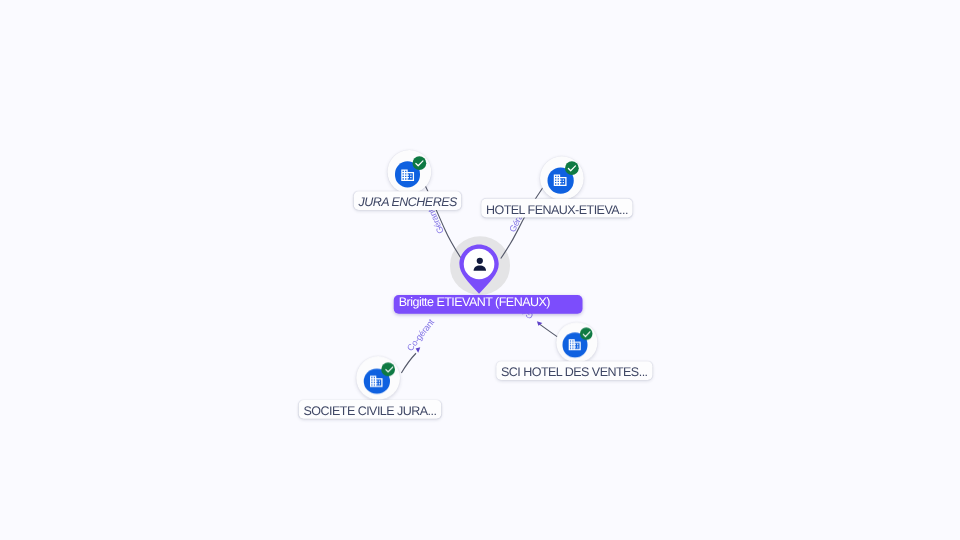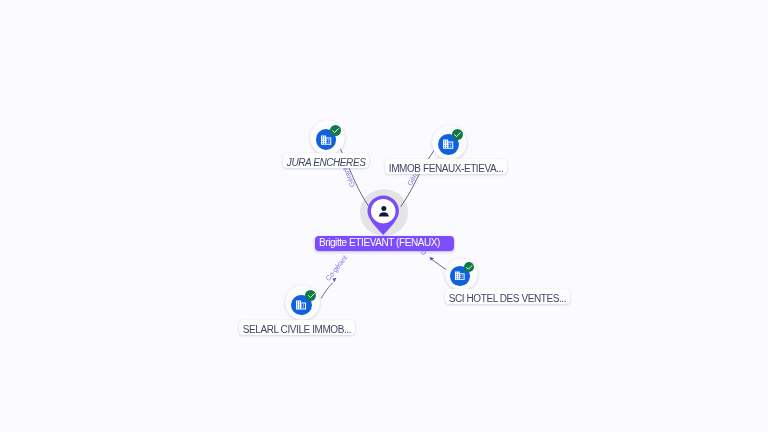--- a/index.html
+++ b/index.html
@@ -8,21 +8,21 @@
        font-family:"Liberation Sans",sans-serif;}
   #stage{position:relative;width:768px;height:432px;background:#fafaff;}
   svg.layer{position:absolute;left:0;top:0;width:768px;height:432px;overflow:visible;}
 
   .chip{position:absolute;background:#fdfdfe;border-radius:4px;will-change:transform;
         box-shadow:0 1px 2.5px rgba(40,48,90,.16),0 0 1px rgba(40,48,90,.13);
         color:#3f4765;font-size:10px;line-height:19px;height:14.8px;white-space:nowrap;
         padding:0 3.8px;letter-spacing:-0.042em;overflow:hidden;}
   .chip.center{background:#7c4dfc;color:#fff;font-size:10px;border-radius:4px;
         line-height:14.8px;height:14.8px;letter-spacing:-0.042em;
-        box-shadow:0 1px 3px rgba(70,50,160,.32);padding:0 14px 0 4px;}
+        box-shadow:0 1px 3px rgba(70,50,160,.32);padding:0 26px 0 4px;}
 
   .cnode{position:absolute;border-radius:50%;background:#fcfcfd;
          box-shadow:0 1px 3px rgba(40,48,90,.17),0 0 1px rgba(40,48,90,.12);}
   .disc{position:absolute;border-radius:50%;background:#0f61e0;
          display:flex;align-items:center;justify-content:center;}
   .badge{position:absolute;border-radius:50%;background:#0f7a43;
          display:flex;align-items:center;justify-content:center;}
 
   .pin{position:absolute;}
   .halo{position:absolute;border-radius:50%;background:#e4e4e6;}
@@ -89,40 +89,40 @@
         <svg width="12.272" height="12.272" viewBox="0 0 24 24">
           <path d="M12 7V3H2v18h20V7H12zM6 19H4v-2h2v2zm0-4H4v-2h2v2zm0-4H4V9h2v2zm0-4H4V5h2v2zm4 12H8v-2h2v2zm0-4H8v-2h2v2zm0-4H8V9h2v2zm0-4H8V5h2v2zm10 12h-8v-2h2v-2h-2v-2h2v-2h-2V9h8v10zm-2-8h-2v2h2v-2zm0 4h-2v2h2v-2z" fill="#fff"></path>
         </svg>
       </div>
       <div class="badge" style="left: 20.184px; top: 4.608px; width: 11.2px; height: 11.2px;">
         <svg width="9.072" height="9.072" viewBox="0 0 24 24">
           <path d="M4.5 12.6 L9.4 17.5 L19.5 7.2" fill="none" stroke="#fff" stroke-width="2.6" stroke-linecap="round" stroke-linejoin="round"></path>
         </svg>
       </div>
     </div>
-    <div class="chip" style="top: 158.8px; left: 385px;">IMMOB FENAUX-ETIEVA...</div>
+    <div class="chip" style="top: 158.8px; left: 385px;">HOTEL FENAUX-ETIEVA...</div>
     <div class="cnode" style="left: 285.2px; top: 285.3px; width: 35.2px; height: 35.2px;">
       <div class="disc" style="left: 6px; top: 9.6px; width: 20.4px; height: 20.4px;">
         <svg width="12.035999999999998" height="12.035999999999998" viewBox="0 0 24 24">
           <path d="M12 7V3H2v18h20V7H12zM6 19H4v-2h2v2zm0-4H4v-2h2v2zm0-4H4V9h2v2zm0-4H4V5h2v2zm4 12H8v-2h2v2zm0-4H8v-2h2v2zm0-4H8V9h2v2zm0-4H8V5h2v2zm10 12h-8v-2h2v-2h-2v-2h2v-2h-2V9h8v10zm-2-8h-2v2h2v-2zm0 4h-2v2h2v-2z" fill="#fff"></path>
         </svg>
       </div>
       <div class="badge" style="left: 20.284px; top: 4.708px; width: 11px; height: 11px;">
         <svg width="8.91" height="8.91" viewBox="0 0 24 24">
           <path d="M4.5 12.6 L9.4 17.5 L19.5 7.2" fill="none" stroke="#fff" stroke-width="2.6" stroke-linecap="round" stroke-linejoin="round"></path>
         </svg>
       </div>
     </div>
-    <div class="chip" style="top: 320.4px; left: 239.4px;">SELARL CIVILE IMMOB...</div>
+    <div class="chip" style="top: 320.4px; left: 239.4px;">SOCIETE CIVILE JURA...</div>
     <div class="cnode" style="left: 445px; top: 257.5px; width: 32.6px; height: 32.6px;">
       <div class="disc" style="left: 5.1px; top: 8.7px; width: 19.6px; height: 19.6px;">
         <svg width="11.564" height="11.564" viewBox="0 0 24 24">
           <path d="M12 7V3H2v18h20V7H12zM6 19H4v-2h2v2zm0-4H4v-2h2v2zm0-4H4V9h2v2zm0-4H4V5h2v2zm4 12H8v-2h2v2zm0-4H8v-2h2v2zm0-4H8V9h2v2zm0-4H8V5h2v2zm10 12h-8v-2h2v-2h-2v-2h2v-2h-2V9h8v10zm-2-8h-2v2h2v-2zm0 4h-2v2h2v-2z" fill="#fff"></path>
         </svg>
       </div>
       <div class="badge" style="left: 18.5795px; top: 4.154px; width: 10.6px; height: 10.6px;">
         <svg width="8.586" height="8.586" viewBox="0 0 24 24">
           <path d="M4.5 12.6 L9.4 17.5 L19.5 7.2" fill="none" stroke="#fff" stroke-width="2.6" stroke-linecap="round" stroke-linejoin="round"></path>
         </svg>
       </div>
     </div>
-    <div class="chip" style="top: 288.9px; left: 397.3px; margin-left: 48px;">SCI HOTEL DES VENTES...</div>
+    <div class="chip" style="top: 288.9px; left: 397.3px;">SCI HOTEL DES VENTES...</div>
   </div>
 
 </body></html>

